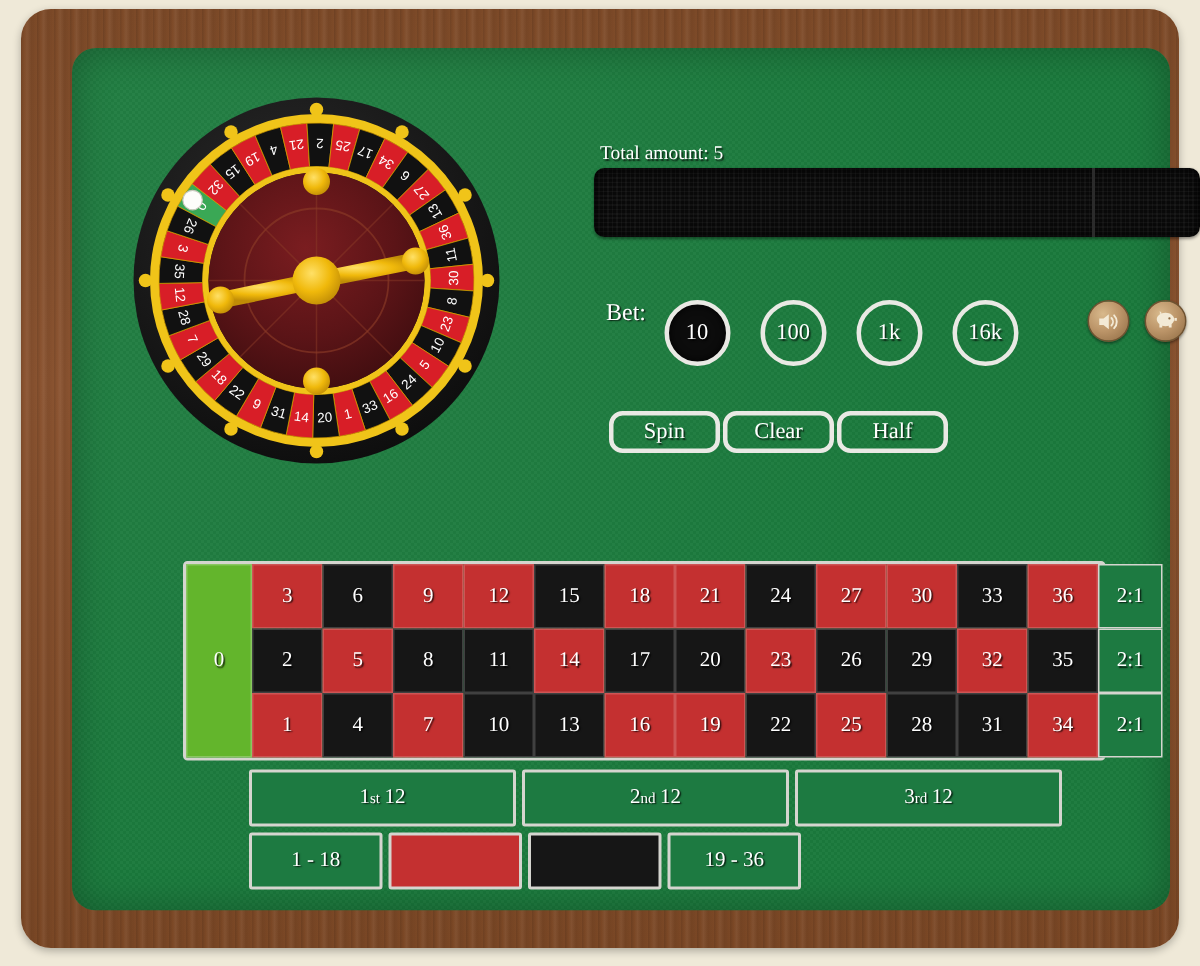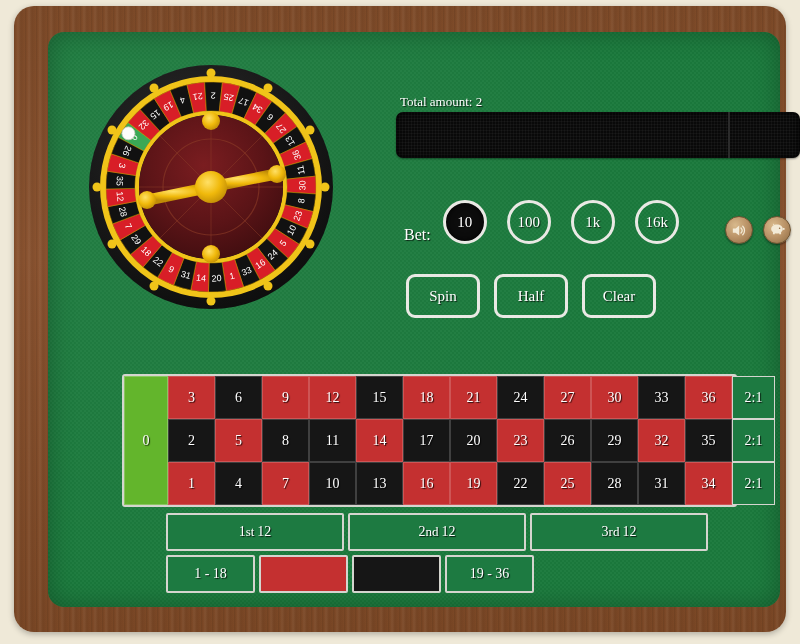--- a/index.html
+++ b/index.html
@@ -106,21 +106,21 @@
   }
   #display-history { left: 0; width: 332px; }
   #display-last { left: 334px; width: 70px; }
 
   
   #bet-row {
     position: absolute;
     left: 356px;
     top: 168px;
     display: flex;
-    align-items: flex-end;
+    align-items: flex-start;
   }
   #bet-label {
     font-size: 16px;
     color: #ffffff;
     text-shadow: 1px 1px 1px rgba(0,0,0,0.75);
     margin-right: 12px;
   }
   .chip {
     width: 44px;
     height: 44px;
@@ -160,22 +160,22 @@
 
   
   #actions {
     position: absolute;
     left: 358px;
     top: 242px;
     display: flex;
   }
   .action-btn {
     width: 74px;
-    height: 44px;
-    margin-right: 14px;
+    height: 28px;
+    margin-right: 2px;
     border: 3px solid #e9e9e4;
     border-radius: 9px;
     background: transparent;
     color: #ffffff;
     font-size: 15px;
     font-family: "Liberation Serif", serif;
     cursor: pointer;
     text-shadow: 1px 1px 1px rgba(0,0,0,0.7);
   }
 
@@ -226,21 +226,21 @@
     align-items: center;
     justify-content: center;
     cursor: pointer;
     text-shadow: 1px 1px 1px rgba(0,0,0,0.8);
     font-family: "Liberation Serif", serif;
   }
   .out-btn.dozen { width: 178px; }
   .out-btn.half  { width: 89px; }
   .out-btn.swatch-red   { width: 89px; background: #c43030; }
   .out-btn.swatch-black { width: 89px; background: #161616; }
-  .out-btn sup { font-size: 13px; vertical-align: super; margin-right: 3px; }
+  .out-btn sup { font-size: 10px; vertical-align: super; margin-right: 3px; }
 </style>
 </head>
 <body>
 
 <div id="cabinet">
 
   <div id="felt">
 
     <div id="wheel-wrap">
       <svg width="250" height="250" viewBox="0 0 250 250" aria-label="roulette wheel">
@@ -376,21 +376,21 @@
           <circle cx="125" cy="192" r="9" fill="url(#gHub)"></circle>
           <circle cx="61" cy="138" r="9" fill="url(#gHub)"></circle>
           <circle cx="191" cy="112" r="9" fill="url(#gHub)"></circle>
           <circle cx="125" cy="125" r="16" fill="url(#gHub)"></circle>
         </g>
 
         <circle id="wheel-ball" cx="42.39094905737572" cy="71.35305505101985" r="6.5" fill="#fdfdfa" stroke="#c9c9bd" stroke-width="0.8"></circle>
       </svg>
     </div>
 
-    <div id="total-label">Total amount: 2</div>
+    <div id="total-label">Total amount: 5</div>
 
     <div id="display">
       <div id="display-history"></div>
       <div id="display-divider"></div>
       <div id="display-last"></div>
     </div>
 
     <div id="bet-row">
       <span id="bet-label">Bet:</span>
       <div id="chips-container" style="display: flex;">
@@ -413,22 +413,22 @@
           <path d="M20 9.5c0-3.3-3.6-6-8-6s-8 2.7-8 6c0 1.7.9 3.2 2.4 4.3V17h2.6v-1.6c.9.2 1.9.4 3 .4s2.1-.1 3-.4V17h2.6v-3.2C19.1 12.7 20 11.2 20 9.5z"></path>
           <circle cx="15.6" cy="8.6" r="1.05" fill="#8d6a42"></circle>
           <path d="M8.6 3.9l-1.9-2 .2 2.6z"></path>
           <path d="M20.2 8.2h2.2v2.6h-2.2z"></path>
         </svg>
       </div>
     </div>
 
     <div id="actions">
         <button class="action-btn">Spin</button>
+        <button class="action-btn">Clear</button>
         <button class="action-btn">Half</button>
-        <button class="action-btn">Clear</button>
       </div>
 
     <div id="board">
 
       <div id="grid-area">
         <div class="cell zero" id="zero-cell" style="left:0;top:0;width:44px;height:129px;">0</div>
         <div id="numbers-container">
             <div class="cell red" style="left: 44px; top: 0px; width: 47px; height: 43px;">3</div>
             <div class="cell black" style="left: 91px; top: 0px; width: 47px; height: 43px;">6</div>
             <div class="cell red" style="left: 138px; top: 0px; width: 47px; height: 43px;">9</div>

